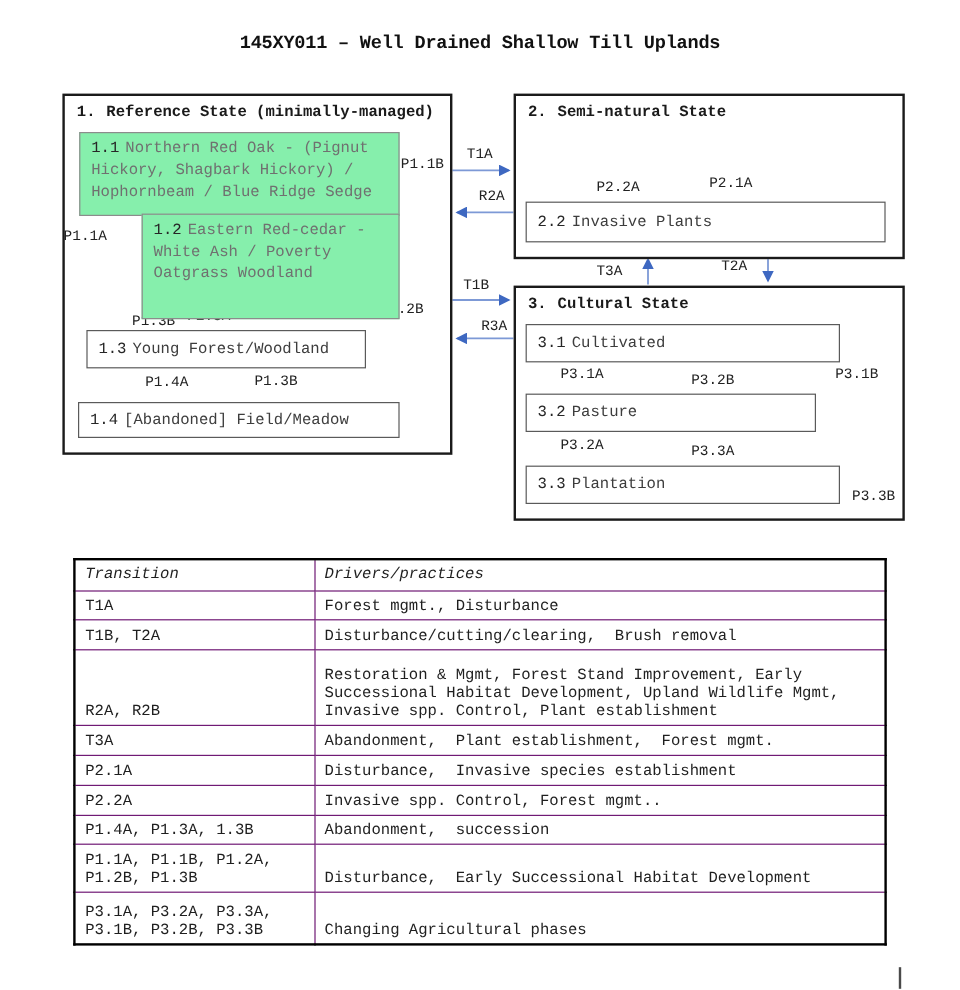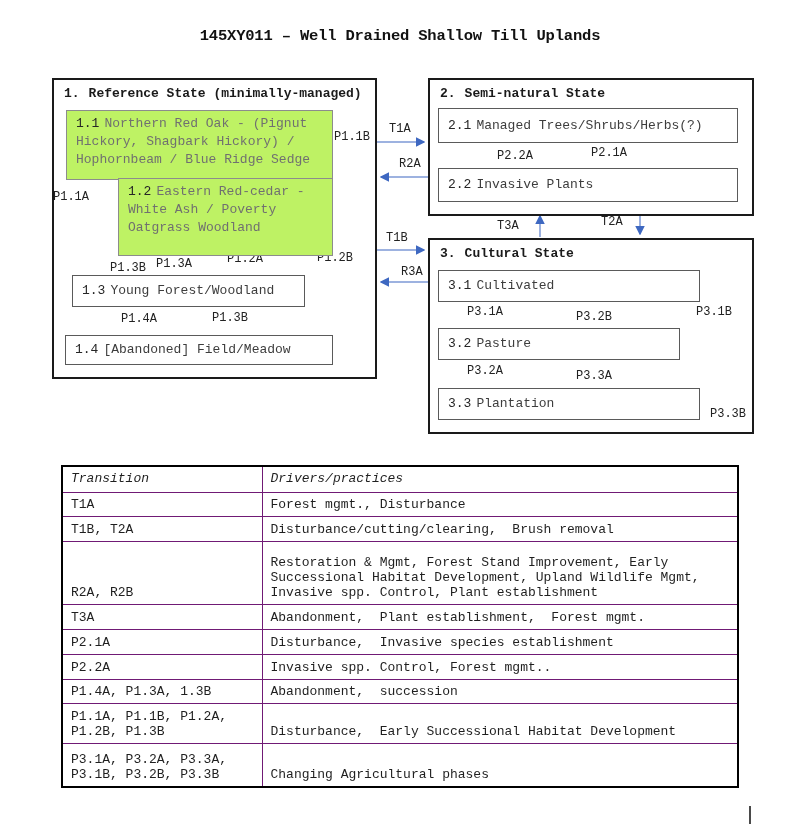--- a/index.html
+++ b/index.html
@@ -8,21 +8,21 @@
   .abs{position:absolute;}
   .title{left:0;top:27px;width:800px;text-align:center;font-size:15.5px;font-weight:700;
          letter-spacing:-0.2px;color:#111;}
   
   .state{border:2px solid #1a1a1a;background:#fff;}
   .state-head{font-size:13px;font-weight:700;color:#1a1a1a;white-space:nowrap;}
   .state-head .num{margin-right:9px;}
   
   .comm{box-sizing:border-box;border:1.5px solid #5a5a5a;background:#fff;font-size:13px;
         line-height:18px;padding:4px 8px 4px 9px;}
-  .comm.gray{background:#bef264;border-color:#8c8c8c;}
+  .comm.gray{background:#86efac;border-color:#8c8c8c;}
   .comm .num{color:#262626;margin-right:5px;}
   .comm .nm{color:#3d3d3d;}
   .comm.gray .nm{color:#707070;}
   .comm.oneline{display:flex;align-items:center;padding-top:0;padding-bottom:0;}
   
   .lbl{font-size:12px;color:#222;white-space:nowrap;}
   
   svg.arrows{left:0;top:0;pointer-events:none;}
   svg.arrows line, svg.arrows polyline{stroke:#7D99D6;stroke-width:1.5;fill:none;}
   
@@ -118,39 +118,35 @@
         </g>
     </svg>
 
     <div class="abs state" style="left:52px;top:78px;width:321px;height:297px;"></div>
     <div class="abs state-head" style="left:64px;top:86px;">
       <span class="num">1.</span><span>Reference State (minimally-managed)</span>
     </div>
     <div class="abs comm gray" style="left:66px;top:110px;width:267px;height:70px;box-sizing:border-box;">
       <span class="num">1.1</span><span class="nm">Northern Red Oak - (Pignut Hickory, Shagbark Hickory) / Hophornbeam / Blue Ridge Sedge</span>
     </div>
-    <div class="abs comm gray" style="left:118px;top:178px;width:215px;height:78px;box-sizing:border-box;z-index:2;">
+    <div class="abs comm gray" style="left:118px;top:178px;width:215px;height:88px;box-sizing:border-box;z-index:2;">
       <span class="num">1.2</span><span class="nm">Eastern Red-cedar - White Ash / Poverty Oatgrass Woodland</span>
     </div>
     <div class="abs comm oneline" style="left:72px;top:275px;width:233px;height:32px;">
       <span class="num">1.3</span>
         <span class="nm">Young Forest/Woodland</span>
     </div>
     <div class="abs comm oneline" style="left:65px;top:335px;width:268px;height:30px;">
       <span class="num">1.4</span>
         <span class="nm">[Abandoned] Field/Meadow</span>
     </div>
 
     <div class="abs state" style="left:428px;top:78px;width:322px;height:134px;"></div>
     <div class="abs state-head" style="left:440px;top:86px;">
       <span class="num">2.</span><span>Semi-natural State</span>
-    </div>
-    <div class="abs comm oneline" style="left:438px;top:108px;width:300px;height:35px;">
-      <span class="num">2.1</span>
-        <span class="nm">Managed Trees/Shrubs/Herbs(?)</span>
     </div>
     <div class="abs comm oneline" style="left:438px;top:168px;width:300px;height:34px;">
       <span class="num">2.2</span>
         <span class="nm">Invasive Plants</span>
     </div>
 
     <div class="abs state" style="left:428px;top:238px;width:322px;height:192px;"></div>
     <div class="abs state-head" style="left:440px;top:246px;">
       <span class="num">3.</span><span>Cultural State</span>
     </div>

